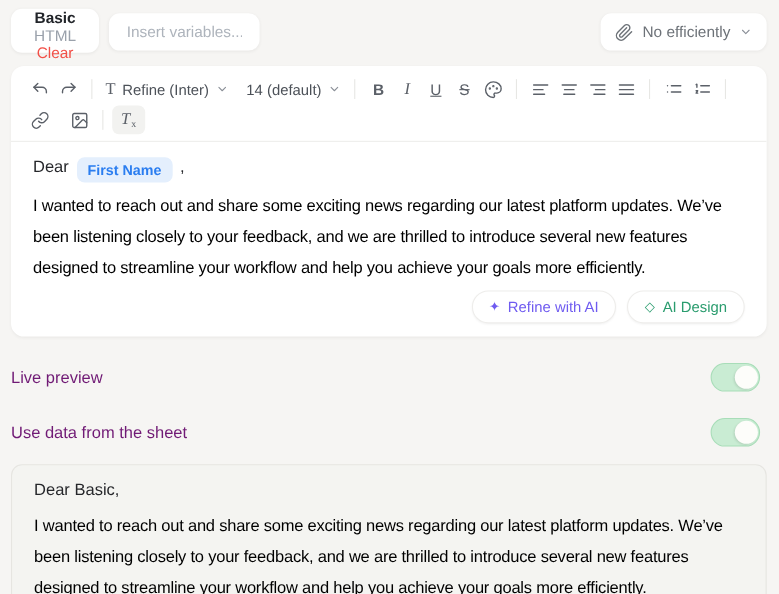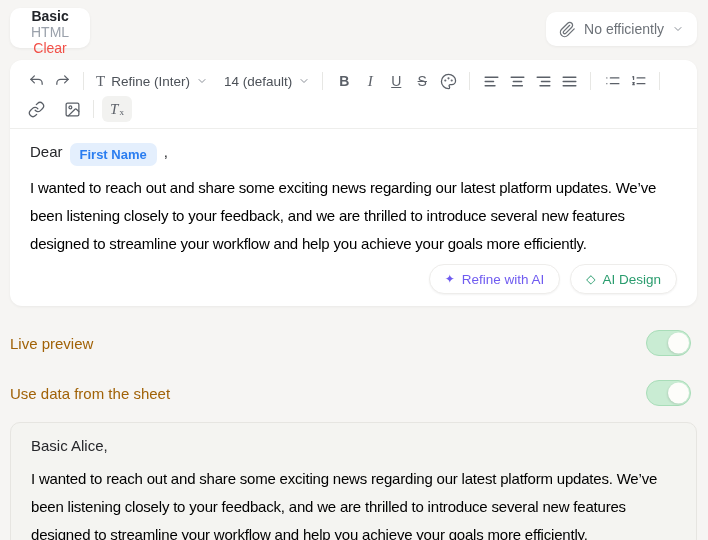--- a/index.html
+++ b/index.html
@@ -87,21 +87,21 @@
     box-shadow: 0 1px 2px rgba(0,0,0,.05); font-size: 13.5px; font-weight: 500;
     cursor: pointer; font-family: inherit;
   }
   .ai-refine { color: #6f5bf0; }
   .ai-design { color: #2a9c6e; }
   .ai-ico { font-size: 12px; }
 
   
   .setting-row { display: flex; align-items: center; justify-content: space-between;
                  margin: 24px 17px 0 10px; height: 26px; }
-  .setting-label { font-size: 15px; color: #a16207; }
+  .setting-label { font-size: 15px; color: #701a75; }
   .toggle {
     width: 45px; height: 26px; border-radius: 13px; background: #c9ecd3;
     border: 1.5px solid #a8ddb8; position: relative; cursor: pointer; padding: 0; flex: none;
   }
   .knob {
     position: absolute; right: 1px; top: 50%; transform: translateY(-50%);
     width: 21px; height: 21px; border-radius: 50%; background: #fdfdfa;
     box-shadow: -1px 1px 2px rgba(0,0,0,.10);
   }
 
@@ -116,20 +116,21 @@
 <body>
 
 <div class="page">
 
   <div class="top-row">
     <div class="tabs-card">
       <button class="tab tab-basic">Basic</button>
       <button class="tab tab-html">HTML</button>
       <button class="tab tab-clear">Clear</button>
     </div>
+    <input class="vars-input" placeholder="Insert variables..." style="">
     <button class="attach-btn">
       <span>
         <svg class="ic" viewBox="0 0 24 24">
             <path d="m21.44 11.05-9.19 9.19a6 6 0 0 1-8.49-8.49l8.57-8.57A4 4 0 1 1 18 8.84l-8.59 8.57a2 2 0 0 1-2.83-2.83l8.49-8.48"></path>
           </svg>
       </span>
       <span>No efficiently</span>
       <span>
         <svg class="ic-sm" viewBox="0 0 24 24">
             <path d="m6 9 6 6 6-6"></path>
@@ -281,17 +282,17 @@
     </button>
   </div>
   <div class="setting-row">
     <span class="setting-label">Use data from the sheet</span>
     <button class="toggle" role="switch" aria-checked="true">
       <span class="knob"></span>
     </button>
   </div>
 
   <div class="preview-card">
-    <p class="preview-greeting">Basic Alice,</p>
+    <p class="preview-greeting">Dear Basic,</p>
     <p class="para">I wanted to reach out and share some exciting news regarding our latest platform updates. We’ve been listening closely to your feedback, and we are thrilled to introduce several new features designed to streamline your workflow and help you achieve your goals more efficiently.</p>
   </div>
 
 </div>
 
 </body></html>

